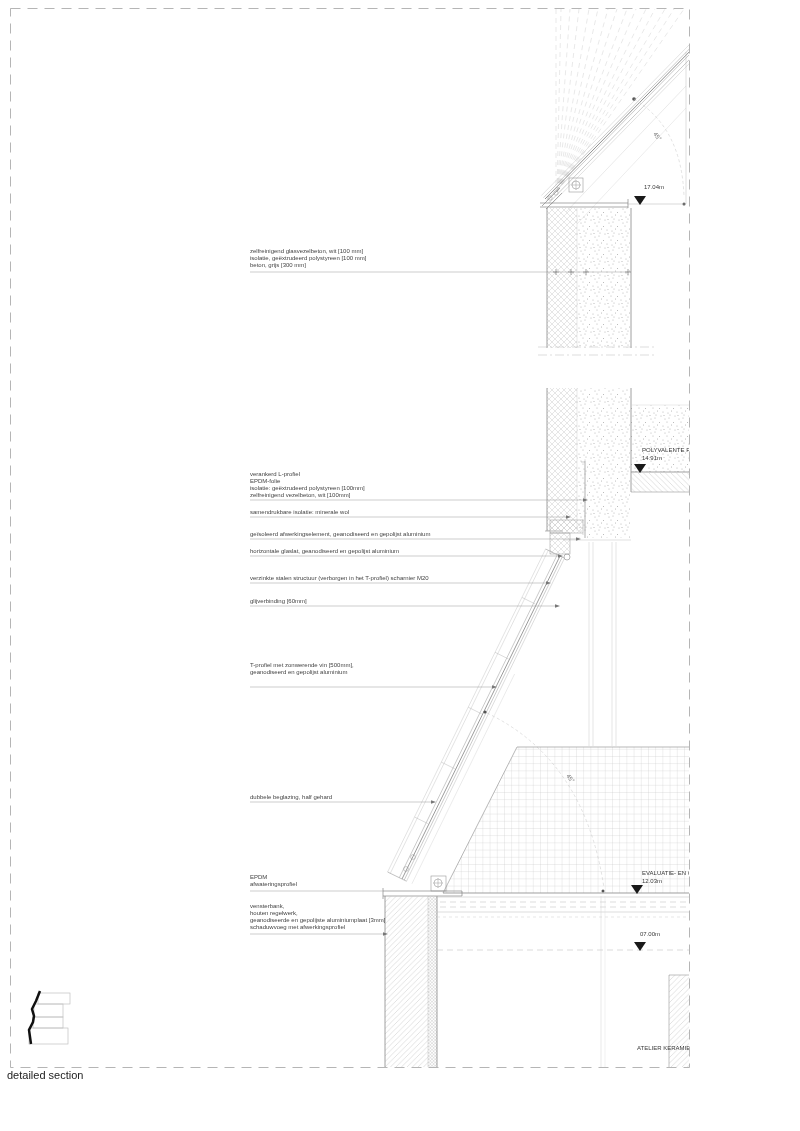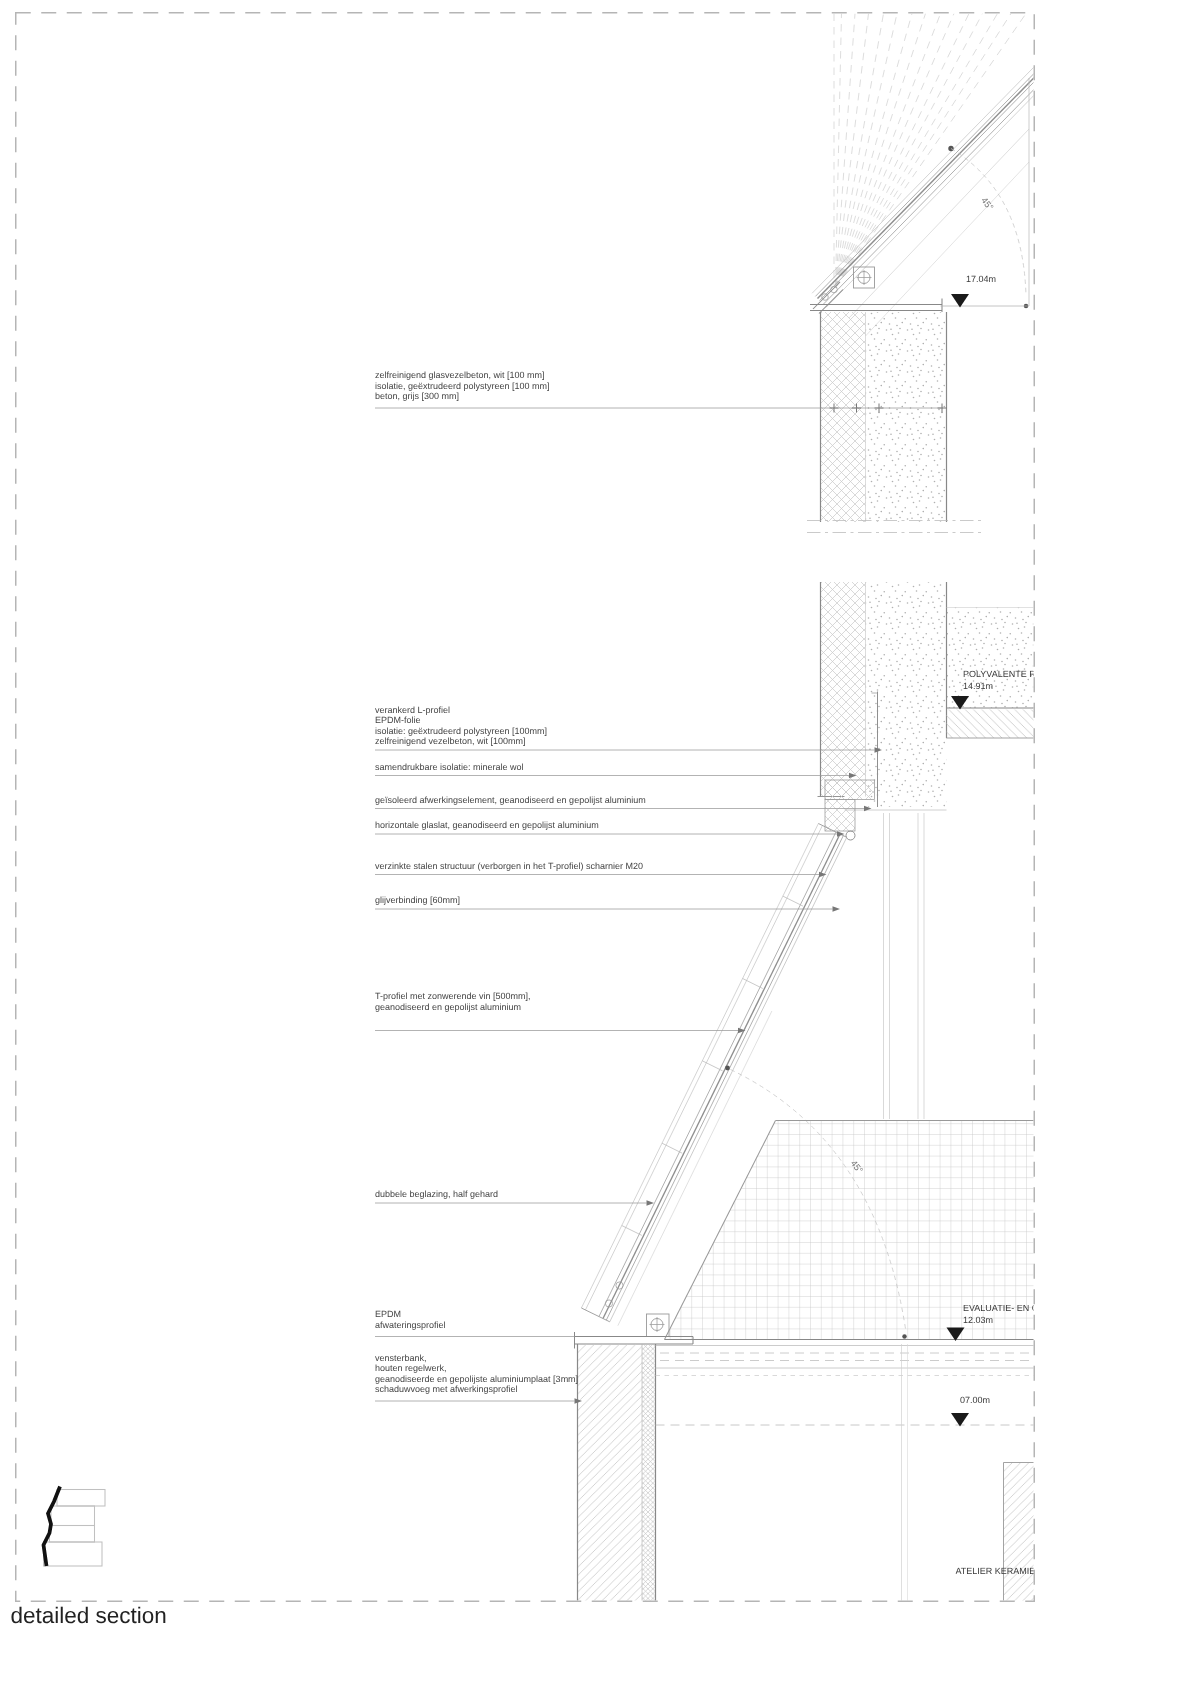--- a/index.html
+++ b/index.html
@@ -2,21 +2,21 @@
 <html><head>
 <meta charset="utf-8">
 <style>
   html,body{margin:0;padding:0;background:#fff;}
   .page{position:relative;width:800px;height:1131px;background:#ffffff;overflow:hidden;
         font-family:"Liberation Sans", sans-serif;}
   .lbl{position:absolute;font-size:6px;line-height:7px;color:#444;white-space:pre-line;}
   .room{position:absolute;font-size:6px;line-height:7px;color:#3a3a3a;white-space:nowrap;overflow:hidden;}
   .lvl{position:absolute;font-size:6px;line-height:7px;color:#3a3a3a;white-space:nowrap;}
   .ang{position:absolute;font-size:6px;color:#777;transform:rotate(52deg);transform-origin:left top;}
-  .title{position:absolute;left:7px;top:1069px;font-size:15px;color:#222;}
+  .title{position:absolute;left:7px;top:1069px;font-size:11px;color:#222;}
   svg{position:absolute;left:0;top:0;}
 </style>
 </head>
 <body>
 
 <div class="page">
 
 <svg width="800" height="1131" viewBox="0 0 800 1131">
   <defs>
     <clipPath id="frameClip">

